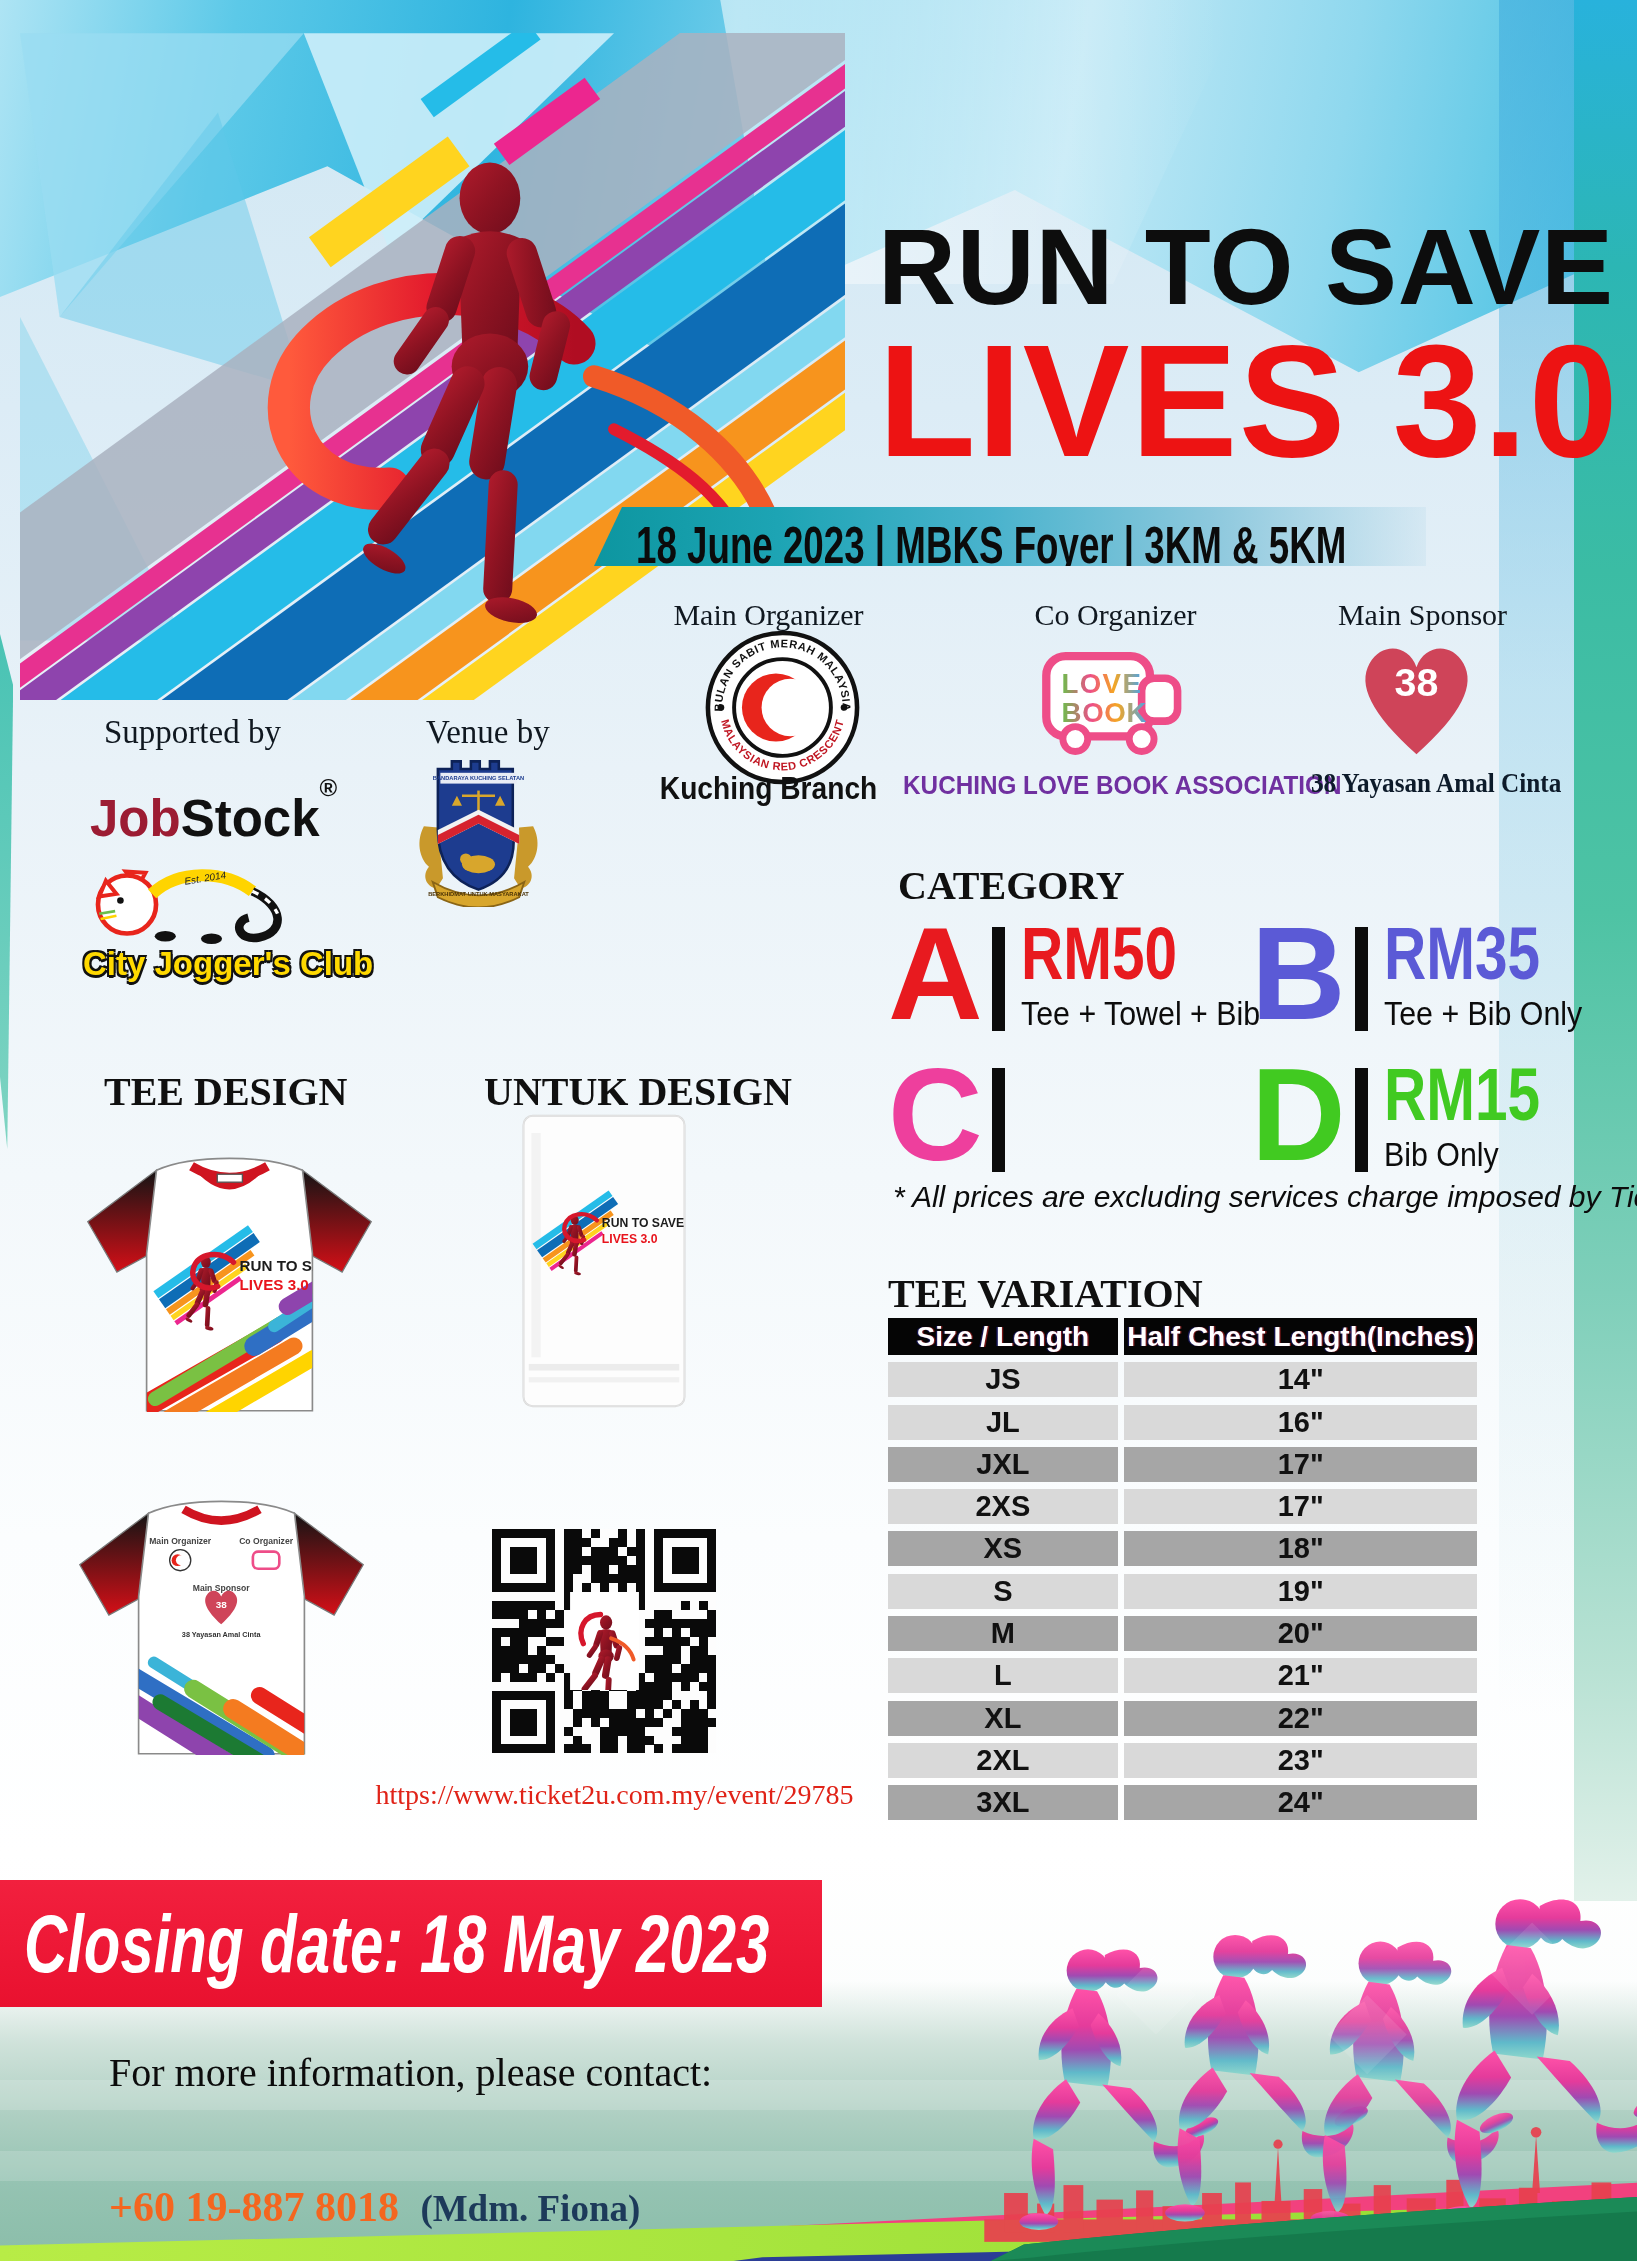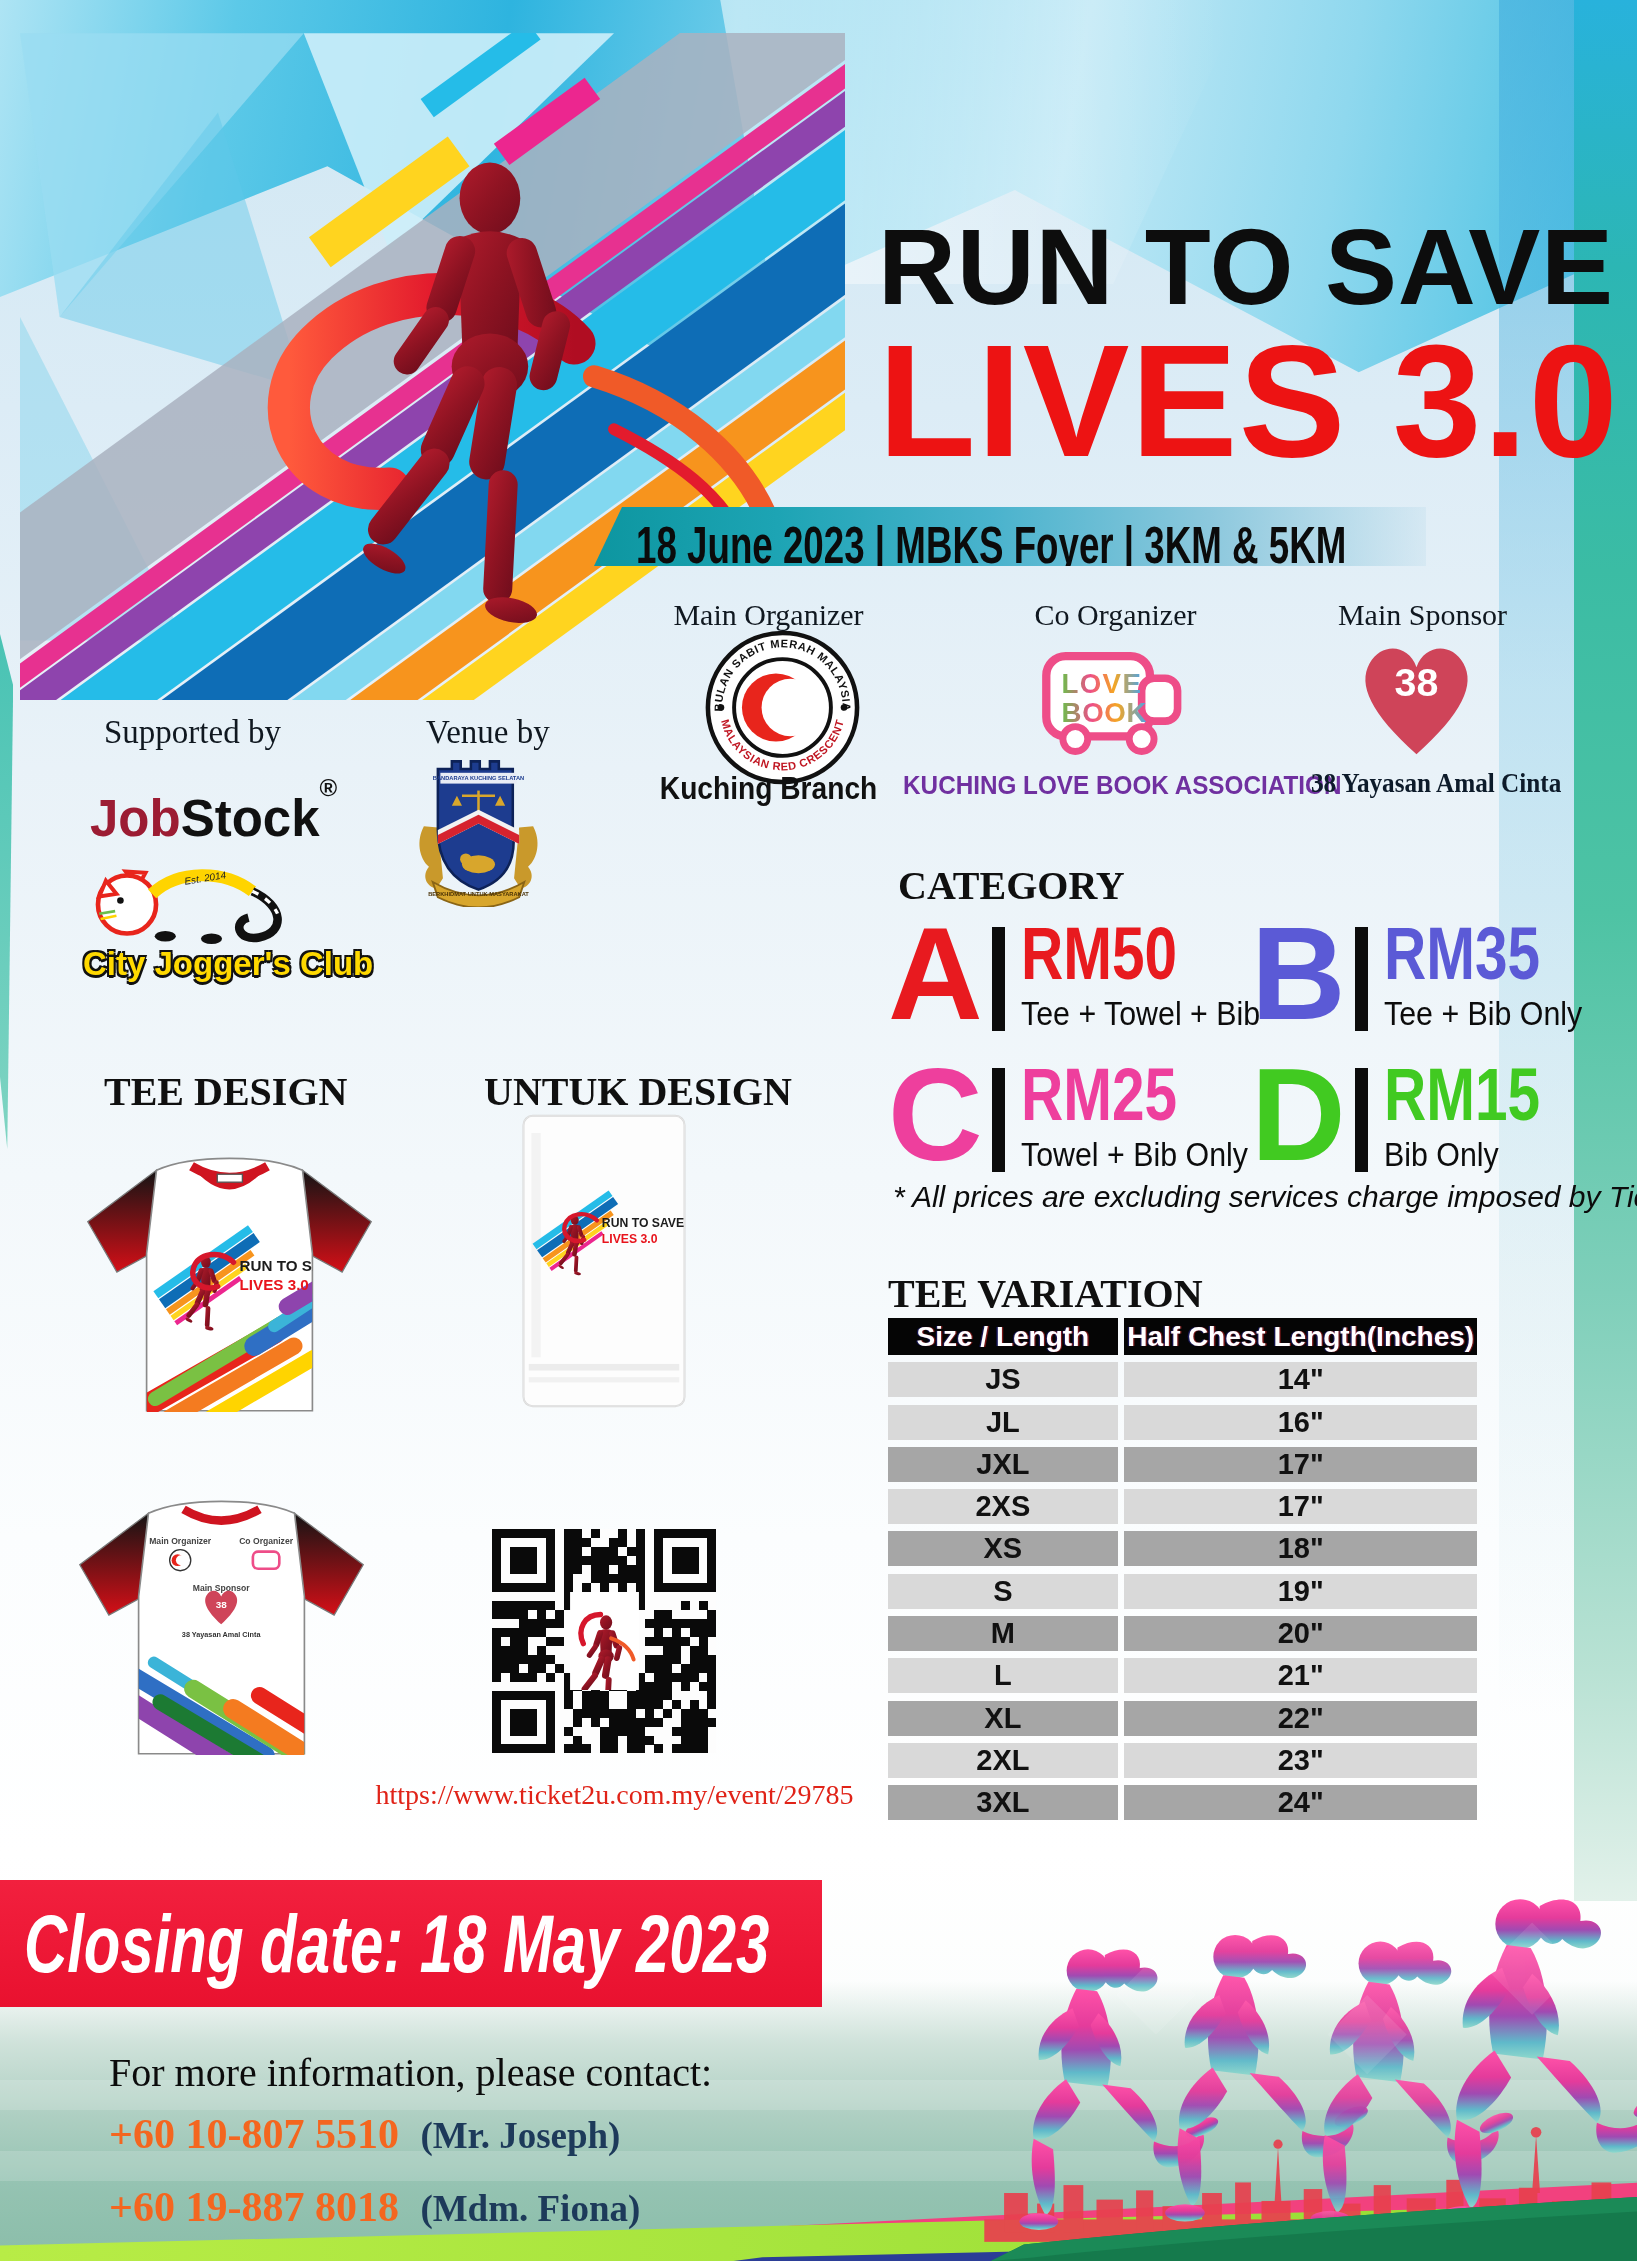--- a/index.html
+++ b/index.html
@@ -270,24 +270,20 @@
     <div class="cat-letter" style="color: rgb(91, 90, 214);">B</div>
     <div class="cat-bar"></div>
     <div>
         <div class="cat-price" style="color: rgb(91, 90, 214);">RM35</div>
          <div class="cat-desc">Tee + Bib Only</div>
       </div>
   </div>
   <div class="cat-item" style="left:888px;top:1064px">
     <div class="cat-letter" style="color: rgb(238, 63, 157);">C</div>
     <div class="cat-bar"></div>
-    <div>
-        <div class="cat-price" style="color: rgb(238, 63, 157);">RM25</div>
-         <div class="cat-desc">Towel + Bib Only</div>
-      </div>
   </div>
   <div class="cat-item" style="left:1251px;top:1064px">
     <div class="cat-letter" style="color: rgb(65, 202, 33);">D</div>
     <div class="cat-bar"></div>
     <div>
         <div class="cat-price" style="color: rgb(65, 202, 33);">RM15</div>
          <div class="cat-desc">Bib Only</div>
       </div>
   </div>
   <div class="abs note" style="left:893px;top:1180px">* All prices are excluding services charge imposed by Ticket2U</div>
@@ -857,23 +853,19 @@
     </g>
     <path d="M10,603 L60,578 Q420,540 990,506 L990,603 Z" fill="#157a4c"></path>
     <path d="M10,603 L60,578 Q420,540 990,506 L990,528 Q430,560 70,598 Z" fill="#1b8a57"></path>
   </svg>
 
   <div class="abs closing">
     <span>Closing date: 18 May 2023</span>
   </div>
 
   <div class="abs contacthead serif" style="left:109px;top:2049px">For more information, please contact:</div>
-  <div class="abs phoneline" style="left:109px;top:2110px">
-    <span class="phone">+60 10-807 5510</span>
-    <span class="pname">(Mr. Joseph)</span>
-  </div>
   <div class="abs phoneline" style="left:109px;top:2183px">
     <span class="phone">+60 19-887 8018</span>
     <span class="pname">(Mdm. Fiona)</span>
   </div>
 
 </div>
 
 
 </body></html>

